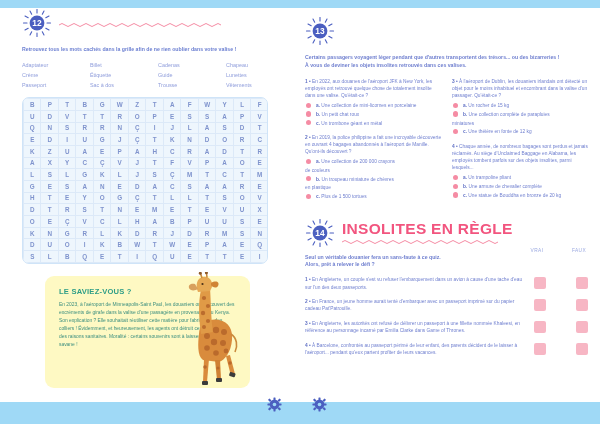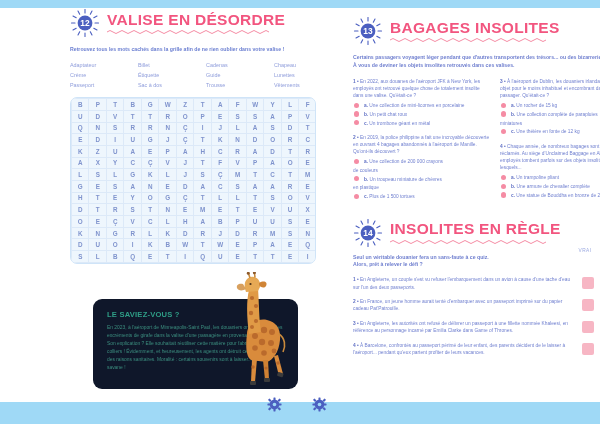--- a/index.html
+++ b/index.html
@@ -17,21 +17,21 @@
   }
   .edge-top {
     position: absolute; left: 0; right: 0; top: 0; height: 8px;
     background: #9fd9f6;
   }
   .edge-bottom {
     position: absolute; left: 0; right: 0; bottom: 0; height: 22px;
     background: #9fd9f6;
   }
   .content {
-    position: absolute; left: 0; top: 8px; right: 0; bottom: 22px; margin-left: 48px;
+    position: absolute; left: 0; top: 8px; right: 0; bottom: 22px;
   }
   .col-left { position: absolute; left: 22px; top: 0; width: 268px; }
   .col-right { position: absolute; left: 305px; top: 8px; width: 285px; }
 
   
   .sec-head { display: flex; align-items: center; gap: 7px; }
   .burst { position: relative; width: 30px; height: 30px; flex: 0 0 30px; }
   .burst svg { display:block; }
   .sec-title-wrap { position: relative; }
   .sec-title {
@@ -67,23 +67,23 @@
     width: 17.57px; height: 11.7px;
     border: 0.5px solid #dce9f8;
     background: #eef6fd;
     text-align: center; vertical-align: middle;
     font-size: 6.3px; font-weight: bold; color: #7f93cd;
     font-family: "Liberation Sans", sans-serif;
   }
 
   
   .saviez {
-    position: absolute; left: 45px; top: 291px;
-    width: 205px; height: 90px;
-    background: #0f172a; border-radius: 9px;
+    position: absolute; left: 45px; top: 268px;
+    width: 205px; height: 112px;
+    background: #fef9c3; border-radius: 9px;
     padding: 11px 12px 8px 14px;
   }
   .saviez h3 {
     font-size: 7.6px; font-weight: bold; color: #2f9e87;
     letter-spacing: 0.2px; margin-bottom: 5px;
   }
   .saviez p {
     font-size: 4.9px; color: #3b8e7f; line-height: 1.62;
   }
 
@@ -159,21 +159,20 @@
               <line x1="3" y1="22" x2="6.2" y2="20.3"></line>
               <line x1="1.5" y1="15" x2="5" y2="15"></line>
               <line x1="3" y1="8" x2="6.2" y2="9.7"></line>
               <line x1="8" y1="3" x2="9.7" y2="6.2"></line>
             </g>
             <circle cx="15" cy="15" r="7.4" fill="#4b5fc0"></circle>
             <text x="15" y="18.1" text-anchor="middle" font-family="Liberation Sans, sans-serif" font-size="8.4" font-weight="bold" fill="#ffffff">12</text>
           </svg>
         </div>
         <div class="sec-title-wrap">
-          <div class="sec-title">VALISE EN DÉSORDRE</div>
           <svg class="squiggle" width="165" height="5" viewBox="0 0 165 5">
             <path d="M0 3 Q3 0 6 3 T12 3 T18 3 T24 3 T30 3 T36 3 T42 3 T48 3 T54 3 T60 3 T66 3 T72 3 T78 3 T84 3 T90 3 T96 3 T102 3 T108 3 T114 3 T120 3 T126 3 T132 3 T138 3 T144 3 T150 3 T156 3 T162 3" fill="none" stroke="#f58ca4" stroke-width="1"></path>
           </svg>
         </div>
       </div>
 
       <div class="intro">Retrouvez tous les mots cachés dans la grille afin de ne rien oublier dans votre valise !</div>
 
       <div class="wordlist">
         <div class="word">Adaptateur</div>
@@ -491,26 +490,20 @@
               <line x1="22" y1="27" x2="20.3" y2="23.8"></line>
               <line x1="15" y1="28.5" x2="15" y2="25"></line>
               <line x1="8" y1="27" x2="9.7" y2="23.8"></line>
               <line x1="3" y1="22" x2="6.2" y2="20.3"></line>
               <line x1="1.5" y1="15" x2="5" y2="15"></line>
               <line x1="3" y1="8" x2="6.2" y2="9.7"></line>
               <line x1="8" y1="3" x2="9.7" y2="6.2"></line>
             </g>
             <circle cx="15" cy="15" r="7.4" fill="#4b5fc0"></circle>
             <text x="15" y="18.1" text-anchor="middle" font-family="Liberation Sans, sans-serif" font-size="8.4" font-weight="bold" fill="#ffffff">13</text>
-          </svg>
-        </div>
-        <div class="sec-title-wrap">
-          <div class="sec-title">BAGAGES INSOLITES</div>
-          <svg class="squiggle" width="160" height="5" viewBox="0 0 160 5">
-            <path d="M0 3 Q3 0 6 3 T12 3 T18 3 T24 3 T30 3 T36 3 T42 3 T48 3 T54 3 T60 3 T66 3 T72 3 T78 3 T84 3 T90 3 T96 3 T102 3 T108 3 T114 3 T120 3 T126 3 T132 3 T138 3 T144 3 T150 3 T156 3" fill="none" stroke="#f58ca4" stroke-width="1"></path>
           </svg>
         </div>
       </div>
 
       <div class="intro violet">
         <div>Certains passagers voyagent léger pendant que d'autres transportent des trésors... ou des bizarreries !</div>
         <div>À vous de deviner les objets insolites retrouvés dans ces valises.</div>
       </div>
 
       <div class="quiz-cols">

